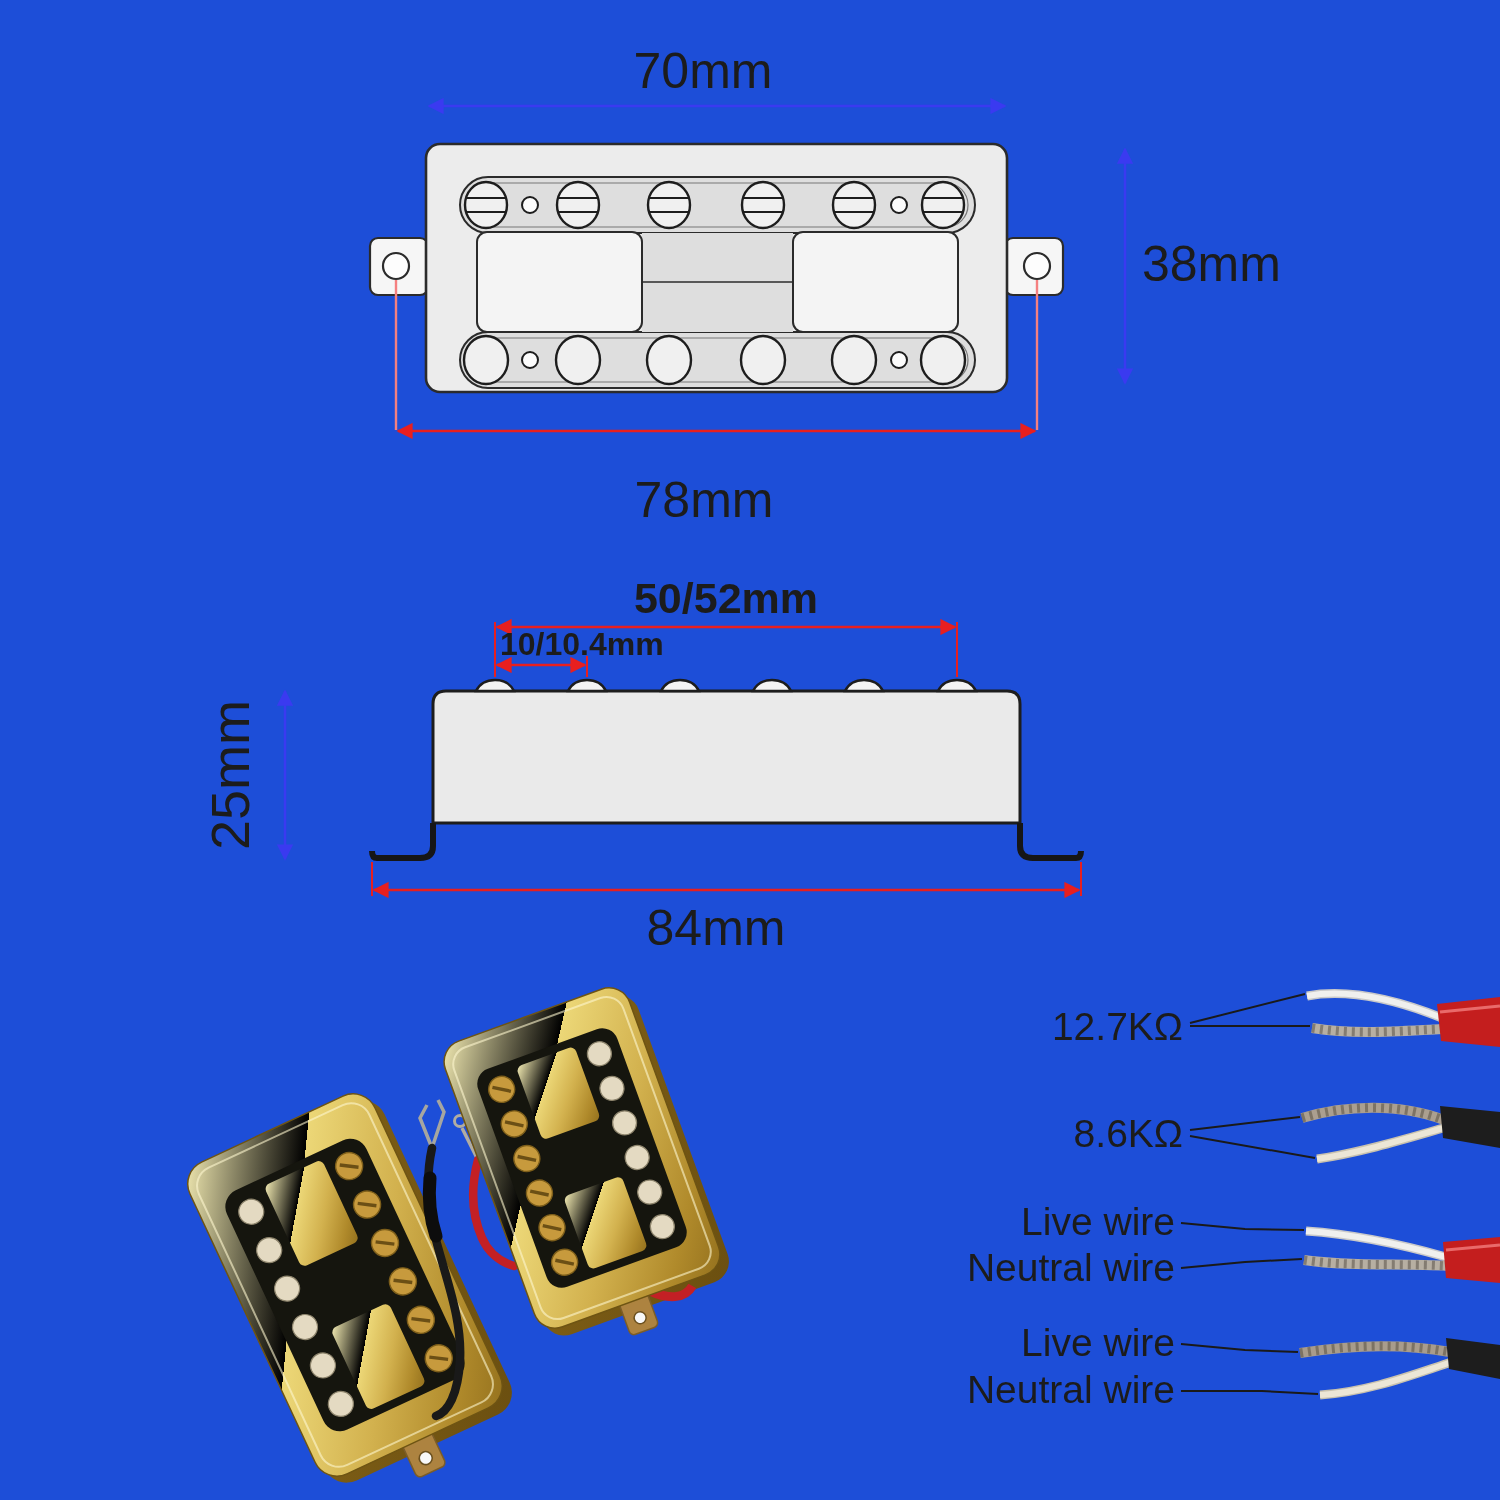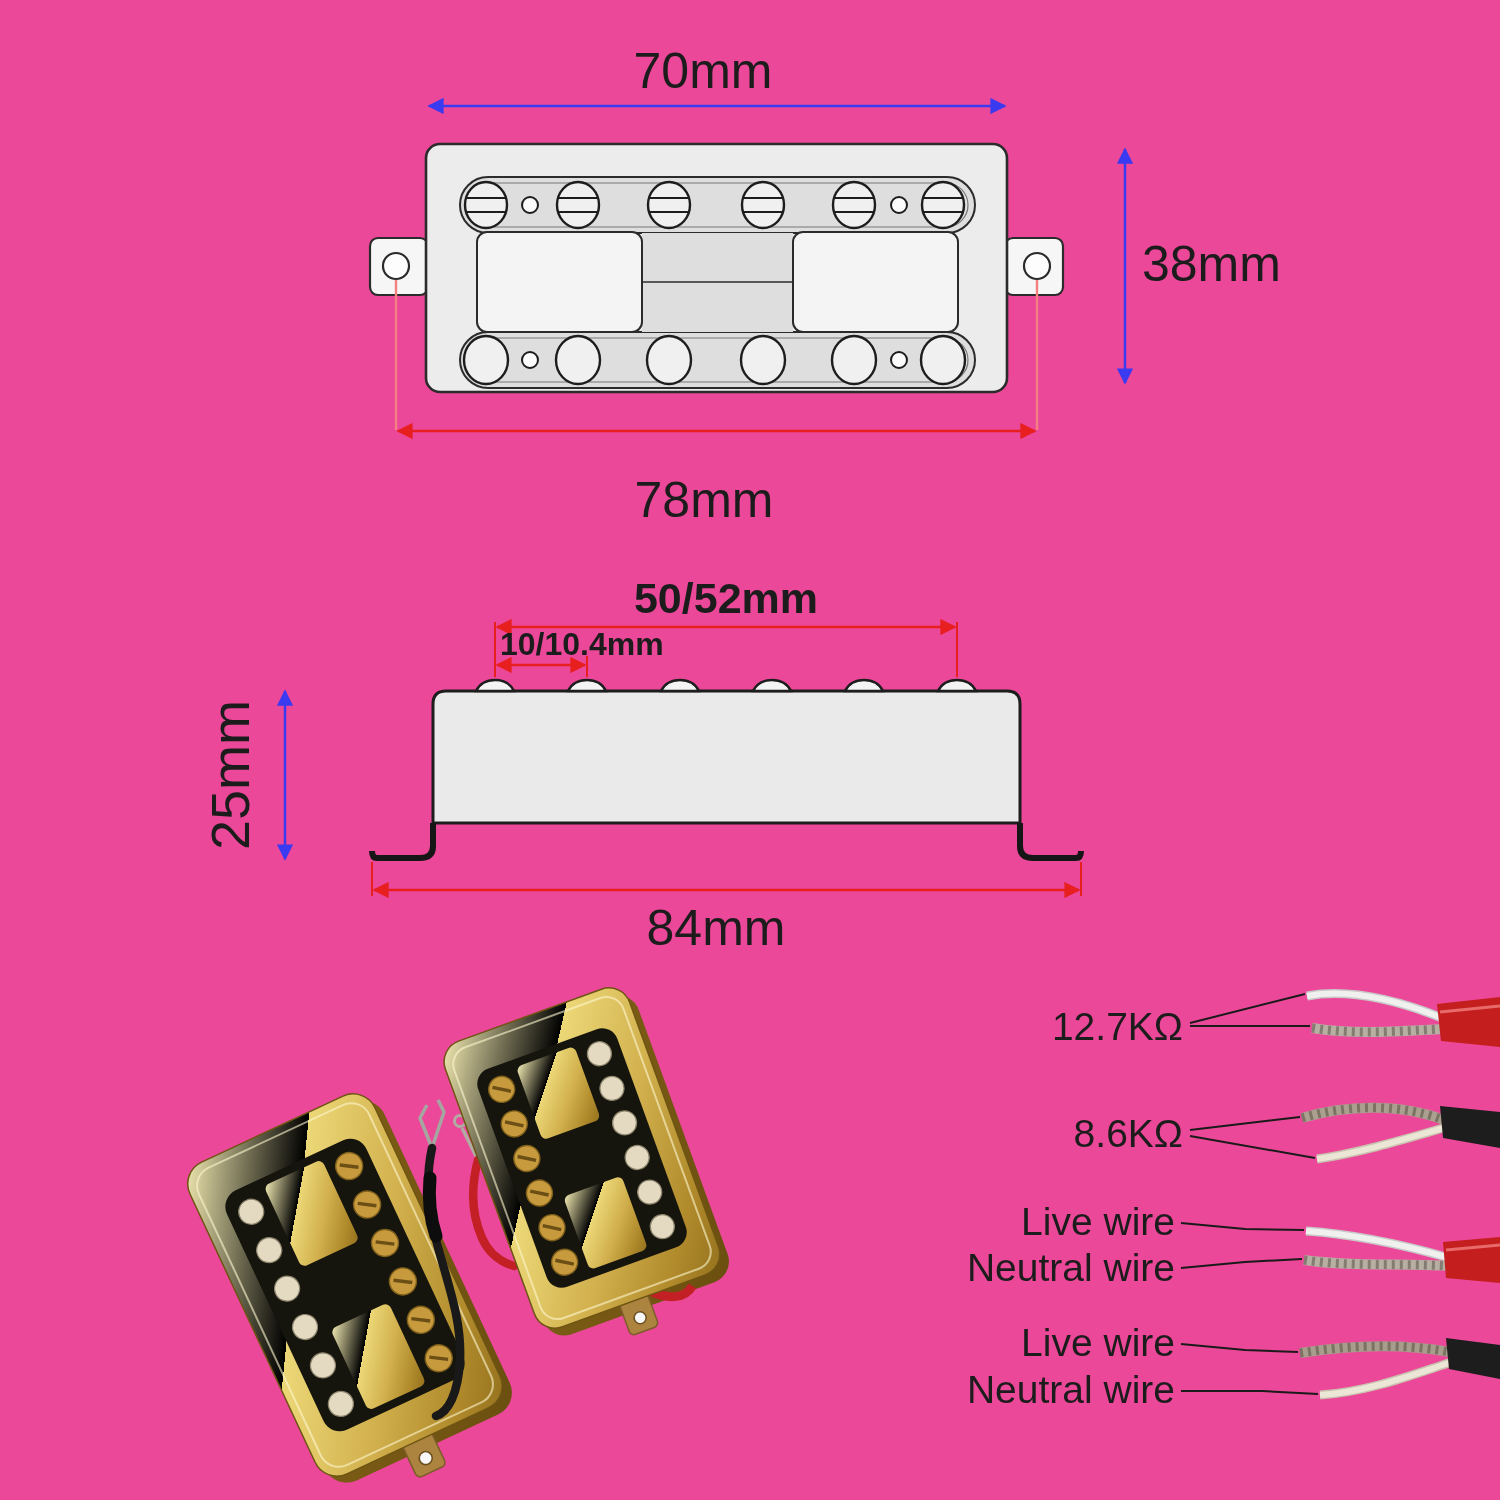--- a/index.html
+++ b/index.html
@@ -1,16 +1,16 @@
 <!DOCTYPE html>
 <html><head>
 <meta charset="utf-8">
 <style>
   html,body{margin:0;padding:0;background:#ffffff;}
-  .stage{position:relative;width:1500px;height:1500px;background:#ec4899;overflow:hidden;
+  .stage{position:relative;width:1500px;height:1500px;background:#1d4ed8;overflow:hidden;
          font-family:"Liberation Sans", sans-serif;}
   svg{display:block}
   text{font-family:"Liberation Sans", sans-serif; fill:#1c1c1c;}
 </style>
 </head>
 <body>
 
 <div class="stage">
 <svg viewBox="0 0 1500 1500" width="1500" height="1500">
   <defs>

